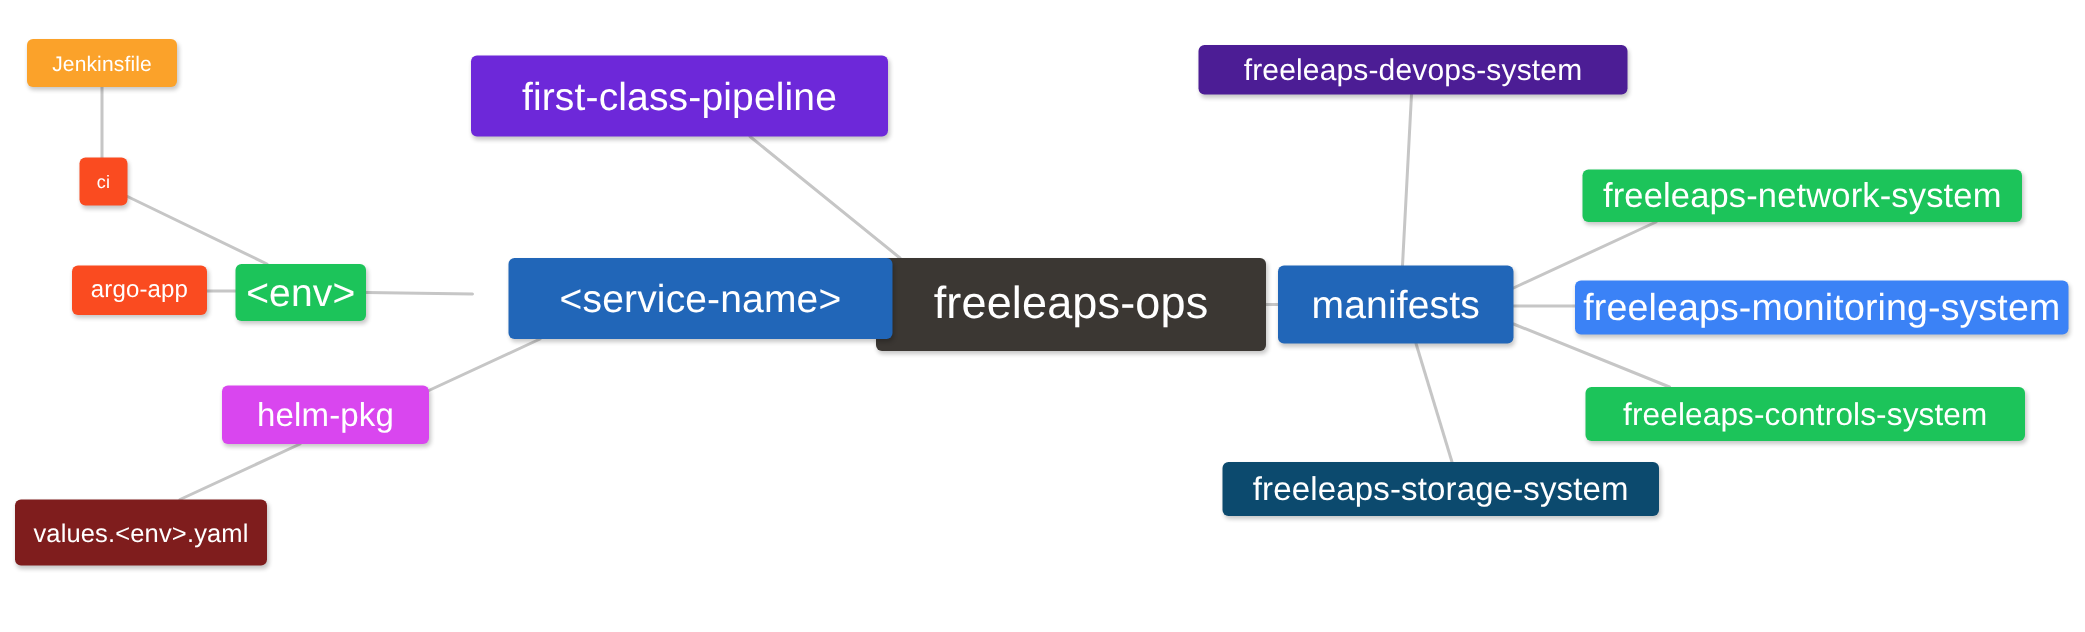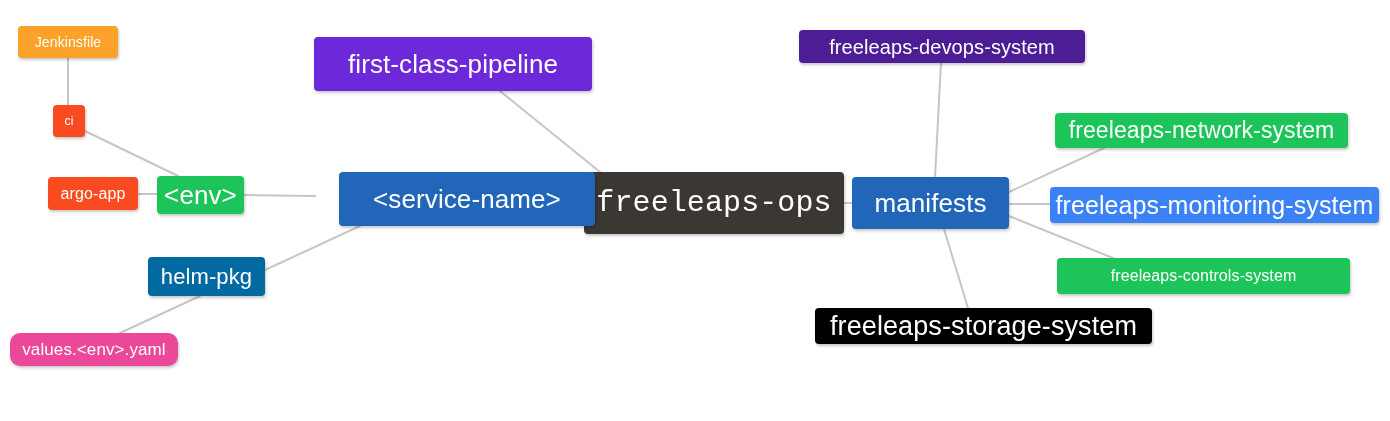--- a/index.html
+++ b/index.html
@@ -59,59 +59,59 @@
       <line x1="157" y1="194" x2="122" y2="194" stroke="#c6c6c6" stroke-width="2" stroke-linecap="round"></line>
       <line x1="68" y1="105" x2="68" y2="58" stroke="#c6c6c6" stroke-width="2" stroke-linecap="round"></line>
       <line x1="200" y1="296" x2="120" y2="333" stroke="#c6c6c6" stroke-width="2" stroke-linecap="round"></line>
       <line x1="935" y1="177" x2="941" y2="63" stroke="#c6c6c6" stroke-width="2" stroke-linecap="round"></line>
       <line x1="1009" y1="192" x2="1104" y2="148" stroke="#c6c6c6" stroke-width="2" stroke-linecap="round"></line>
       <line x1="1009" y1="204" x2="1050" y2="204" stroke="#c6c6c6" stroke-width="2" stroke-linecap="round"></line>
       <line x1="1009" y1="216" x2="1113" y2="258" stroke="#c6c6c6" stroke-width="2" stroke-linecap="round"></line>
       <line x1="944" y1="229" x2="968" y2="308" stroke="#c6c6c6" stroke-width="2" stroke-linecap="round"></line>
     </svg>
   <div id="node-layer">
-      <div class="node" style="left: 584px; top: 172px; width: 260px; height: 62px; background: rgb(59, 55, 51); font-size: 30px; font-family: Liberation Mono, monospace;">
+      <div class="node" style="left: 584px; top: 172px; width: 260px; height: 62px; background: rgb(59, 55, 51); font-size: 30px;">
         <span class="node-label">freeleaps-ops</span>
       </div>
       <div class="node" style="left: 315px; top: 172px; width: 256px; height: 54px; background: rgb(33, 102, 184); font-size: 26px; margin-left: 24px;">
         <span class="node-label">&lt;service-name&gt;</span>
       </div>
       <div class="node" style="left: 314px; top: 37px; width: 278px; height: 54px; background: #6d28d9; font-size: 26px;">
         <span class="node-label">first-class-pipeline</span>
       </div>
       <div class="node" style="left: 852px; top: 177px; width: 157px; height: 52px; background: rgb(33, 102, 184); font-size: 26px;">
         <span class="node-label">manifests</span>
       </div>
       <div class="node" style="left: 157px; top: 176px; width: 87px; height: 38px; background: rgb(28, 196, 90); font-size: 26px;">
         <span class="node-label">&lt;env&gt;</span>
       </div>
-      <div class="node" style="left: 148px; top: 257px; width: 117px; height: 39px; background: #0369a1; font-size: 22px;">
+      <div class="node" style="left: 148px; top: 257px; width: 138px; height: 39px; background: #d946ef; font-size: 22px;">
         <span class="node-label">helm-pkg</span>
       </div>
       <div class="node" style="left: 18px; top: 26px; width: 100px; height: 32px; background: rgb(251, 162, 42); font-size: 14px;">
         <span class="node-label">Jenkinsfile</span>
       </div>
       <div class="node" style="left: 53px; top: 105px; width: 32px; height: 32px; background: rgb(250, 75, 32); font-size: 12px;">
         <span class="node-label">ci</span>
       </div>
       <div class="node" style="left: 48px; top: 177px; width: 90px; height: 33px; background: rgb(250, 75, 32); font-size: 16px;">
         <span class="node-label">argo-app</span>
       </div>
-      <div class="node" style="left: 10px; top: 333px; width: 168px; height: 33px; background: #ec4899; font-size: 17px; border-radius: 10px;">
+      <div class="node" style="left: 10px; top: 333px; width: 168px; height: 44px; background: #7f1d1d; font-size: 17px;">
         <span class="node-label">values.&lt;env&gt;.yaml</span>
       </div>
       <div class="node" style="left: 799px; top: 30px; width: 286px; height: 33px; background: #4c1d95; font-size: 20px;">
         <span class="node-label">freeleaps-devops-system</span>
       </div>
       <div class="node" style="left: 1055px; top: 113px; width: 293px; height: 35px; background: rgb(28, 196, 90); font-size: 23px;">
         <span class="node-label">freeleaps-network-system</span>
       </div>
       <div class="node" style="left: 1050px; top: 187px; width: 329px; height: 36px; background: #3b82f6; font-size: 25px;">
         <span class="node-label">freeleaps-monitoring-system</span>
       </div>
-      <div class="node" style="left: 1057px; top: 258px; width: 293px; height: 36px; background: rgb(28, 196, 90); font-size: 16px;">
+      <div class="node" style="left: 1057px; top: 258px; width: 293px; height: 36px; background: rgb(28, 196, 90); font-size: 21px;">
         <span class="node-label">freeleaps-controls-system</span>
       </div>
-      <div class="node" style="left: 815px; top: 308px; width: 337px; height: 36px; background: #000000; font-size: 27px;">
+      <div class="node" style="left: 815px; top: 308px; width: 291px; height: 36px; background: #0c4a6e; font-size: 22px;">
         <span class="node-label">freeleaps-storage-system</span>
       </div>
     </div>
 </div>
 
 </body></html>

